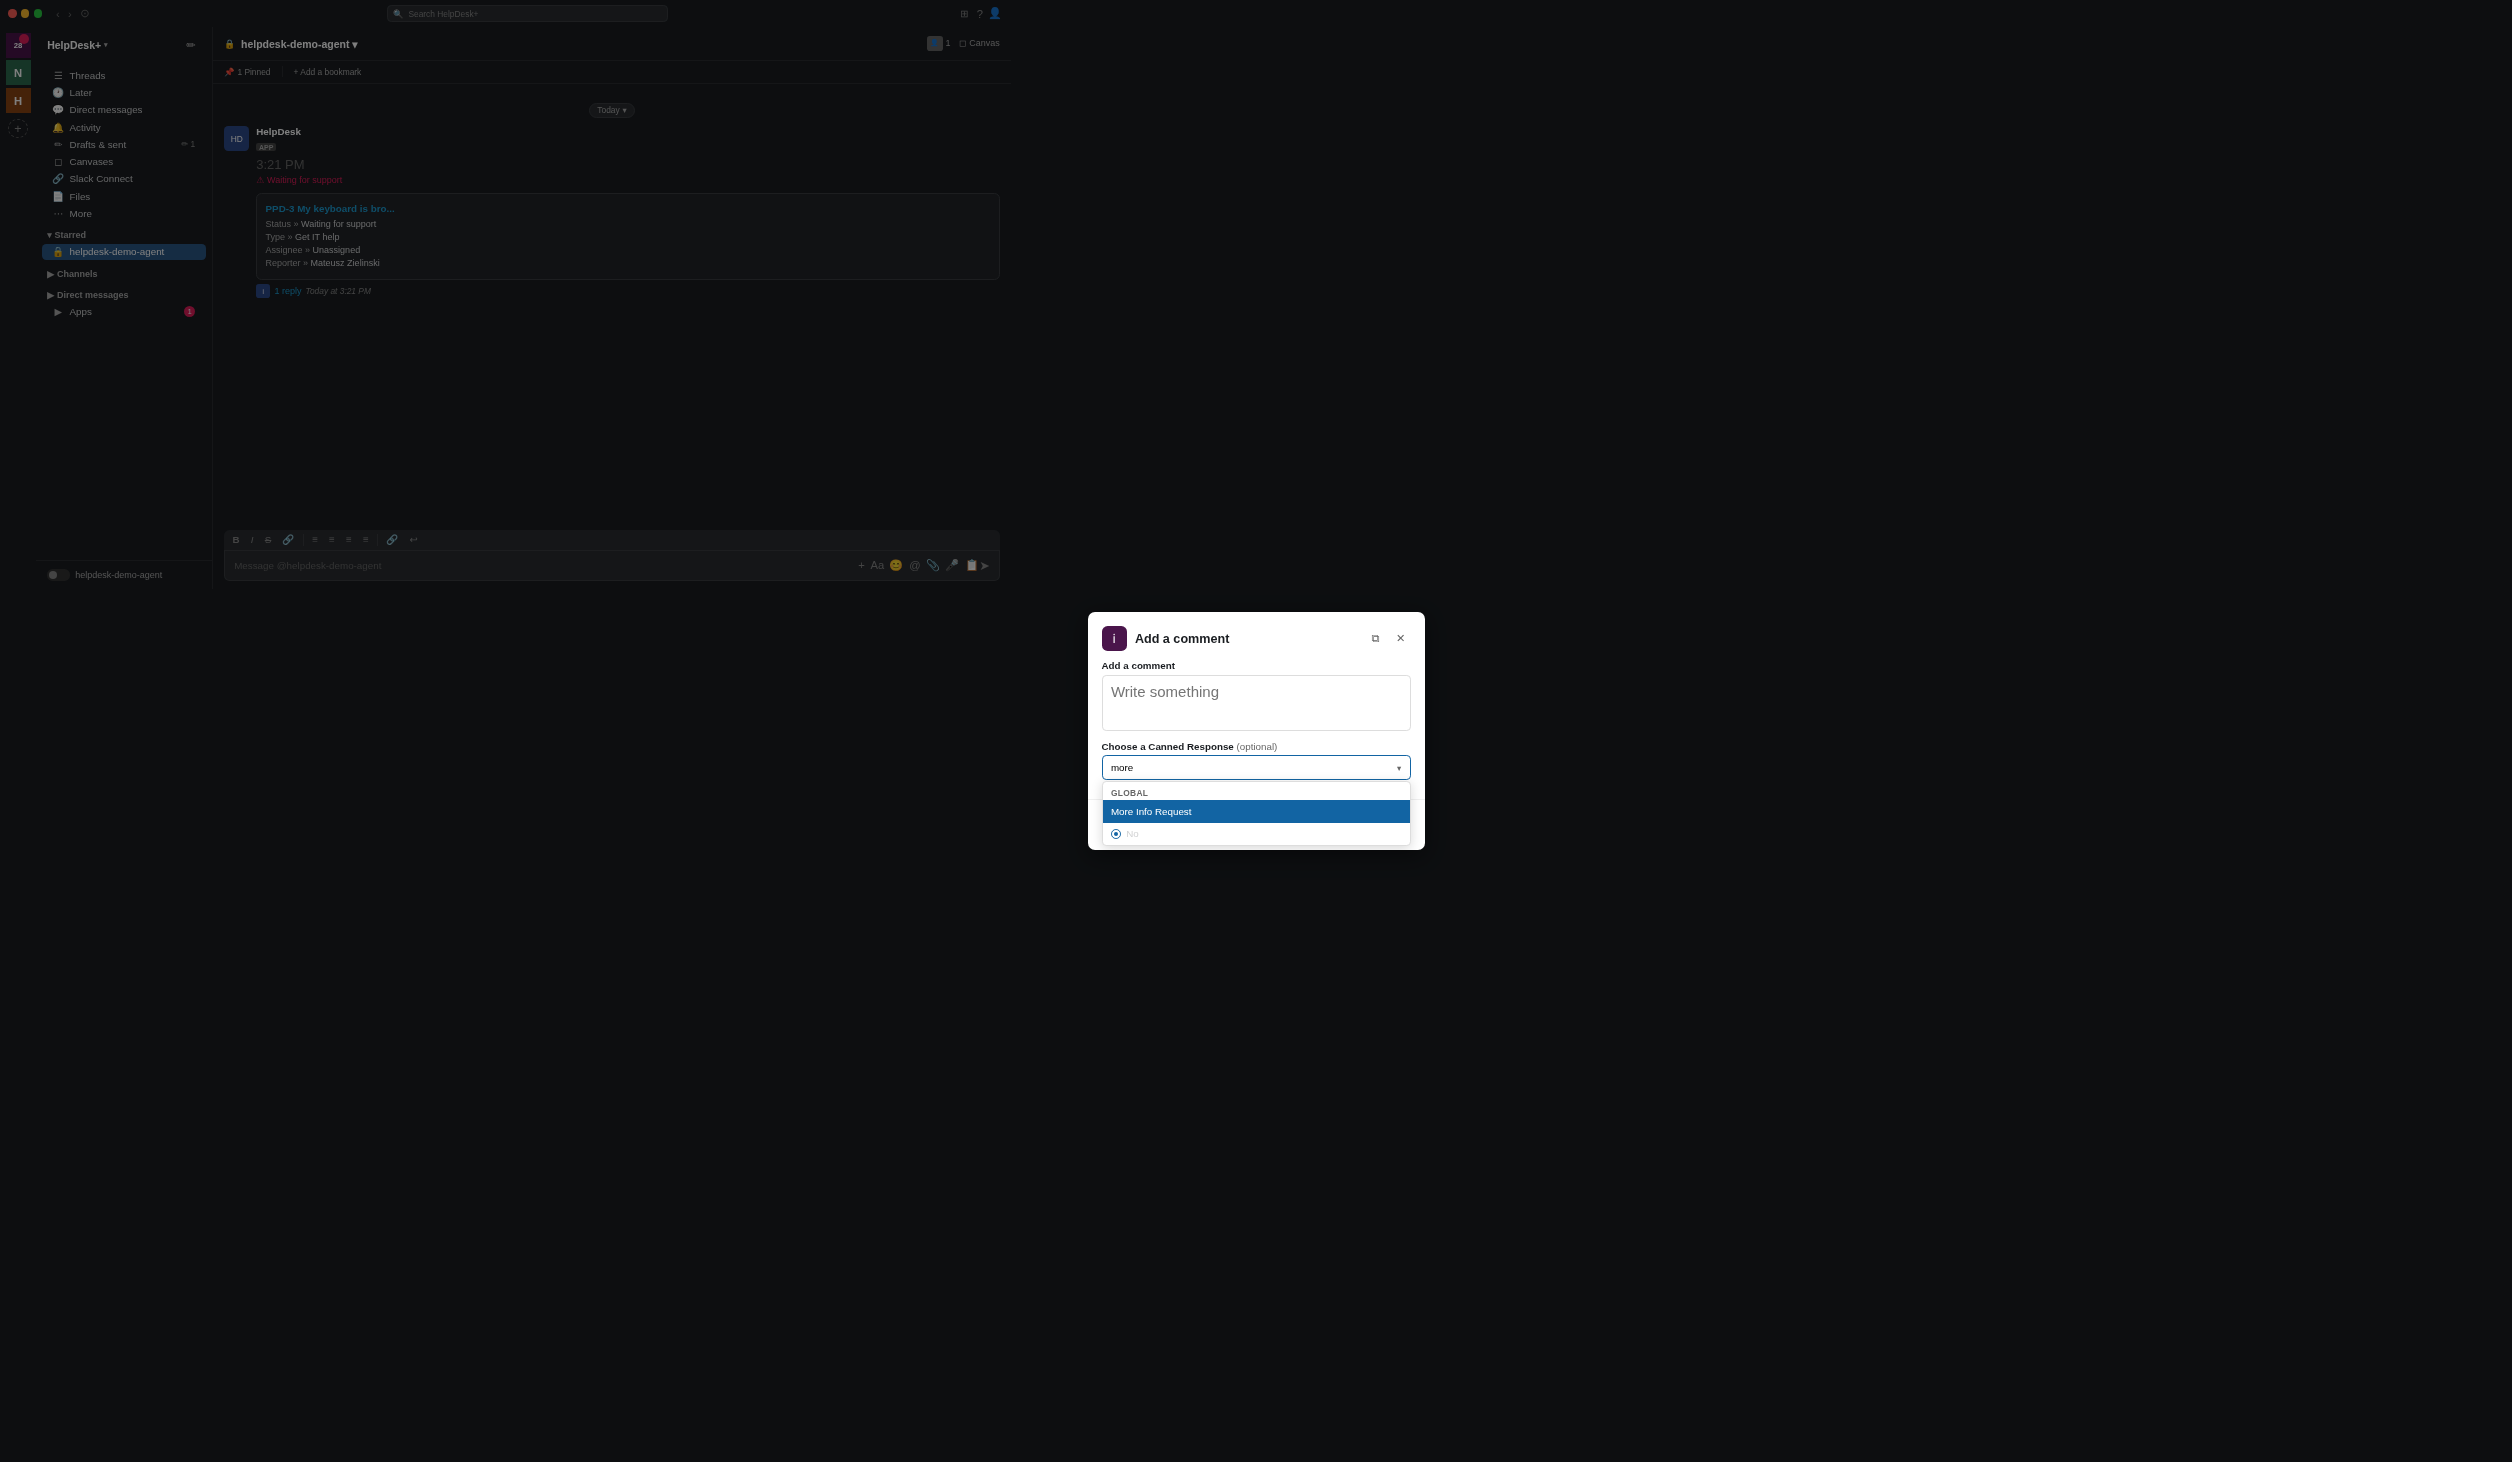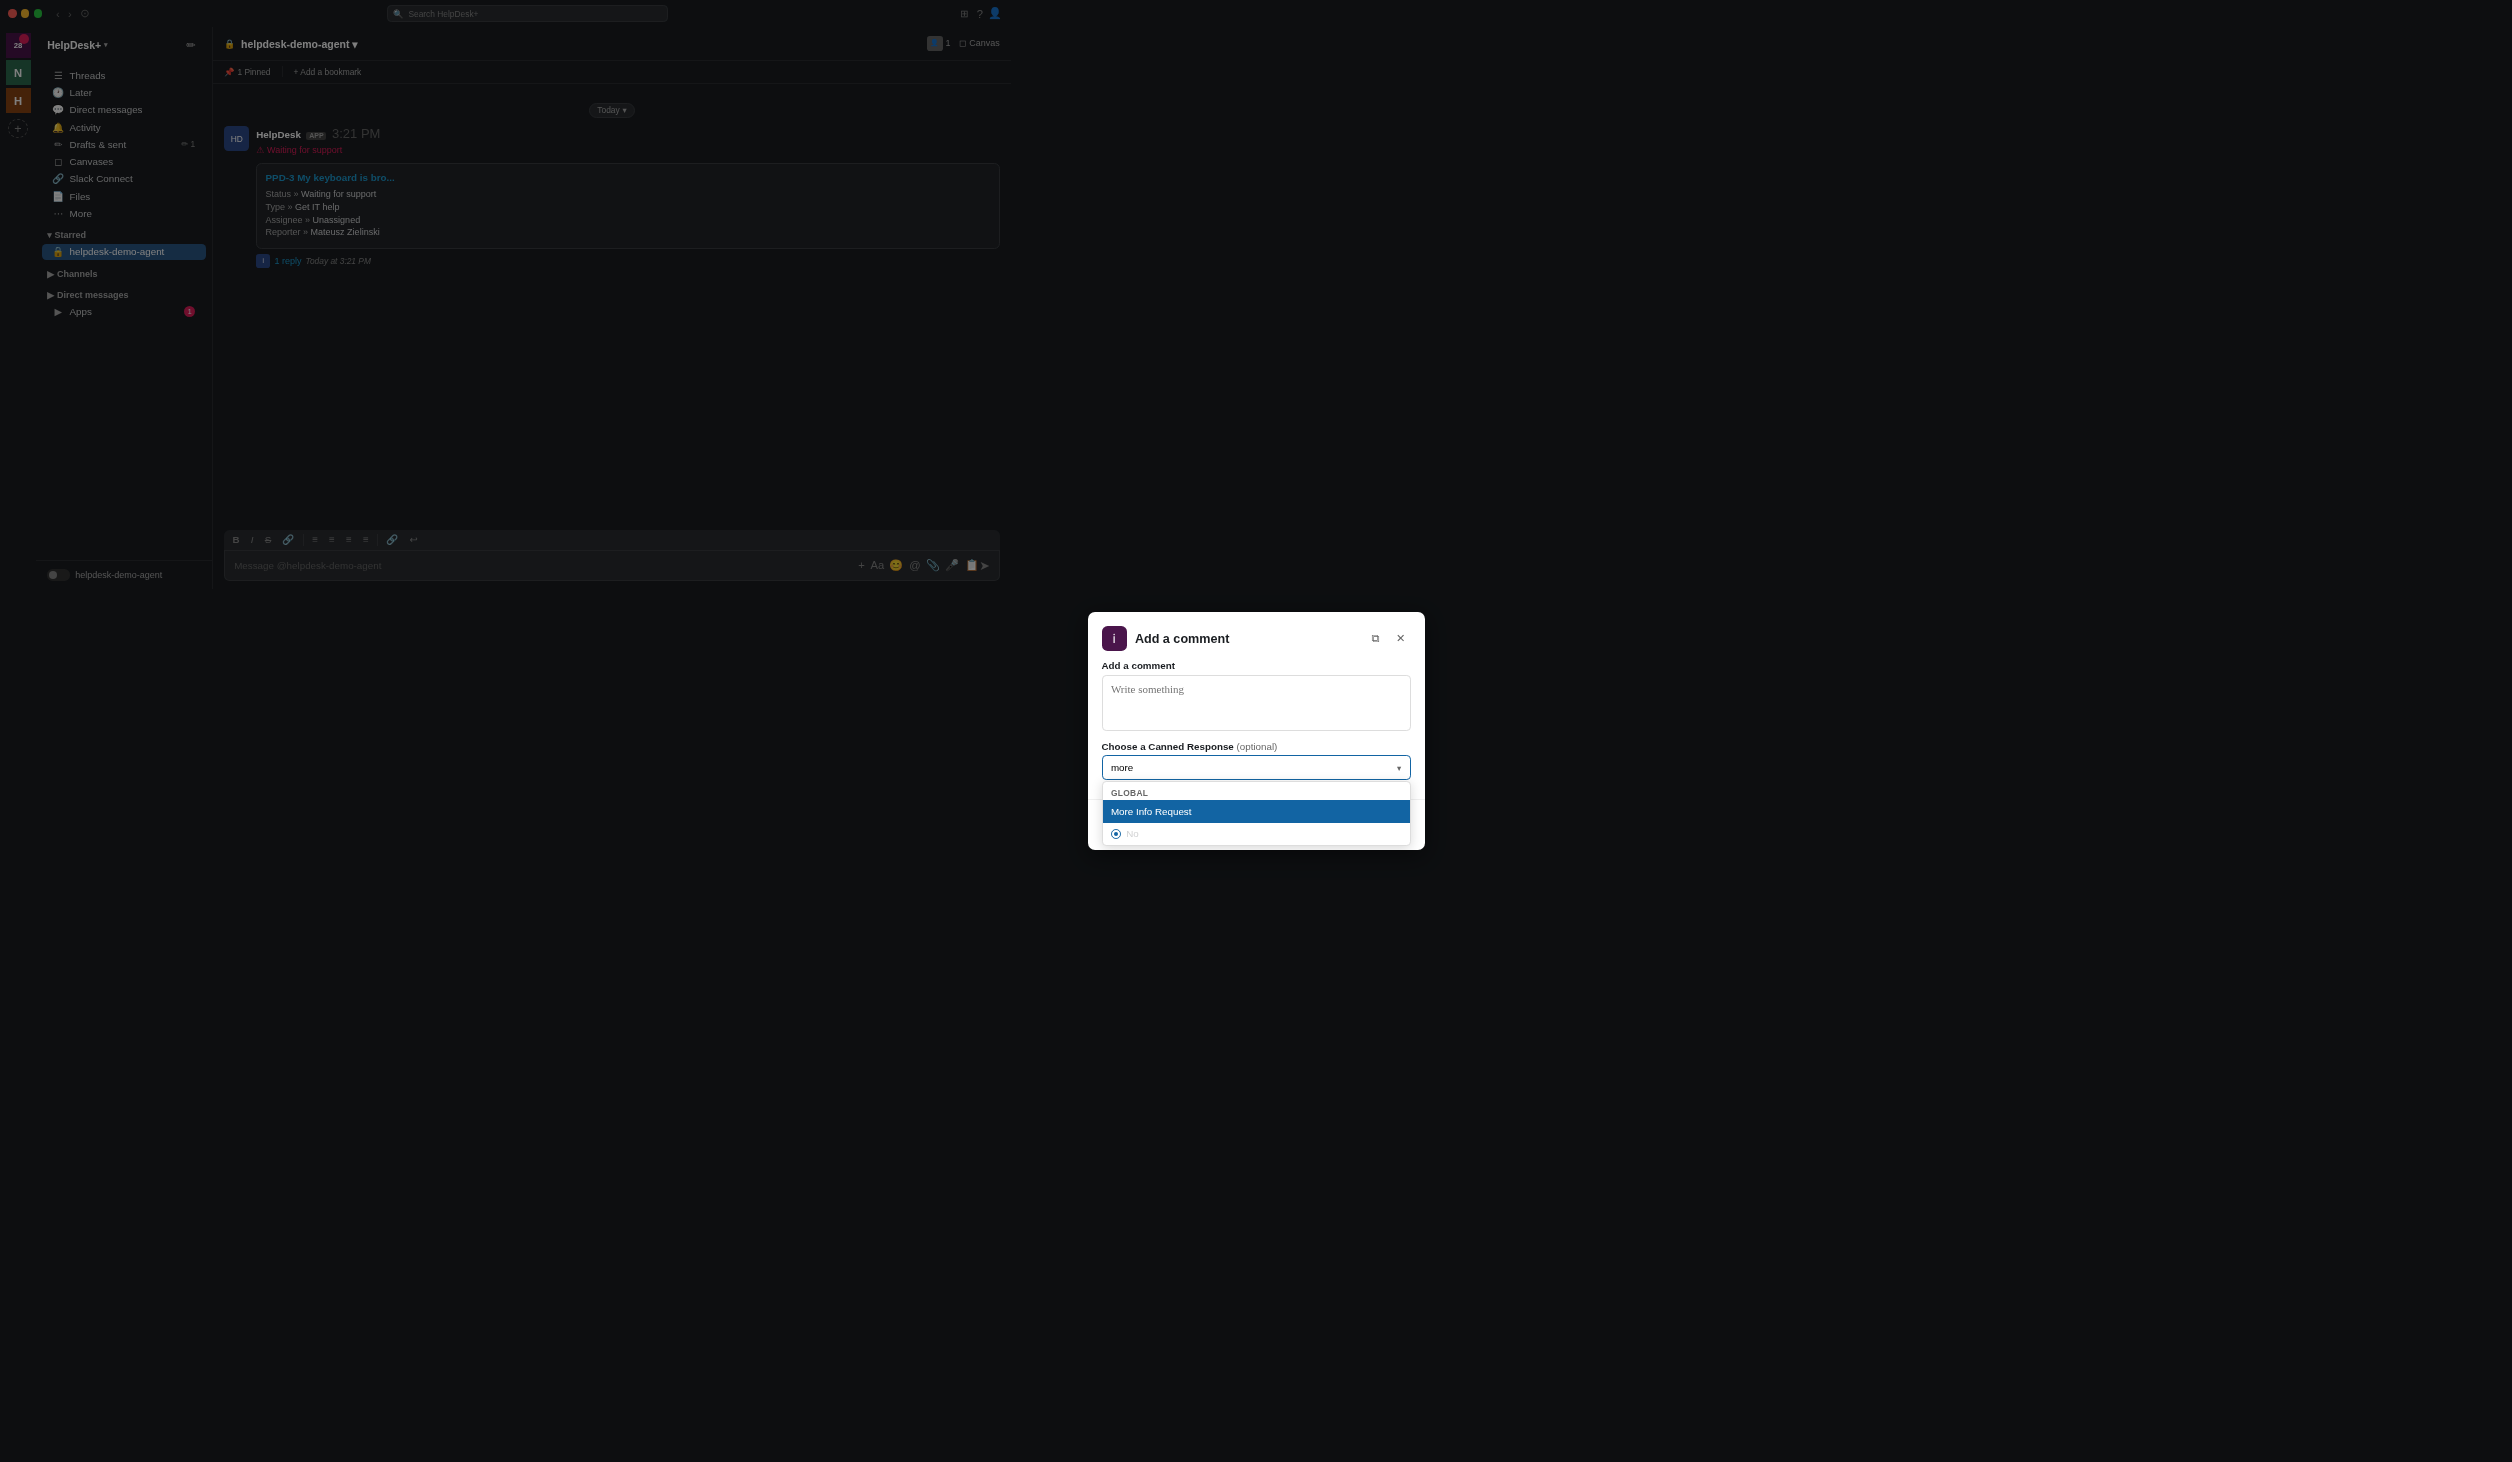--- a/index.html
+++ b/index.html
@@ -400,20 +400,21 @@
     .message-avatar.helpdesk {
       background: #2d4a8a;
       font-size: 8.4px;
     }
     .message-content { flex: 1; }
     .message-header {
       display: flex;
       align-items: baseline;
       gap: 5.6px;
       margin-bottom: 1.4px;
+      flex-direction: column;
     }
     .message-author {
       font-size: 9.8px;
       font-weight: 700;
       color: #fff;
     }
     .message-app-badge {
       background: #444;
       color: #aaa;
       font-size: 7px;
@@ -625,26 +626,26 @@
       font-size: 9.8px;
       font-weight: 600;
       color: #1a1d21;
       margin-bottom: 4.2px;
     }
     .comment-textarea {
       width: 100%;
       border: 0.7px solid #ddd;
       border-radius: 4.2px;
       padding: 7px 8.4px;
-      font-size: 11px;
+      font-size: 15px;
       color: #888;
       min-height: 56px;
       resize: none;
       outline: none;
-      font-family: Liberation Serif, serif;
+      font-family: Liberation Sans, sans-serif;
     }
     .dropdown-wrapper {
       position: relative;
       margin-top: 8.4px;
     }
     .dropdown-label {
       font-size: 9.8px;
       font-weight: 600;
       color: #1a1d21;
       margin-bottom: 3px;

